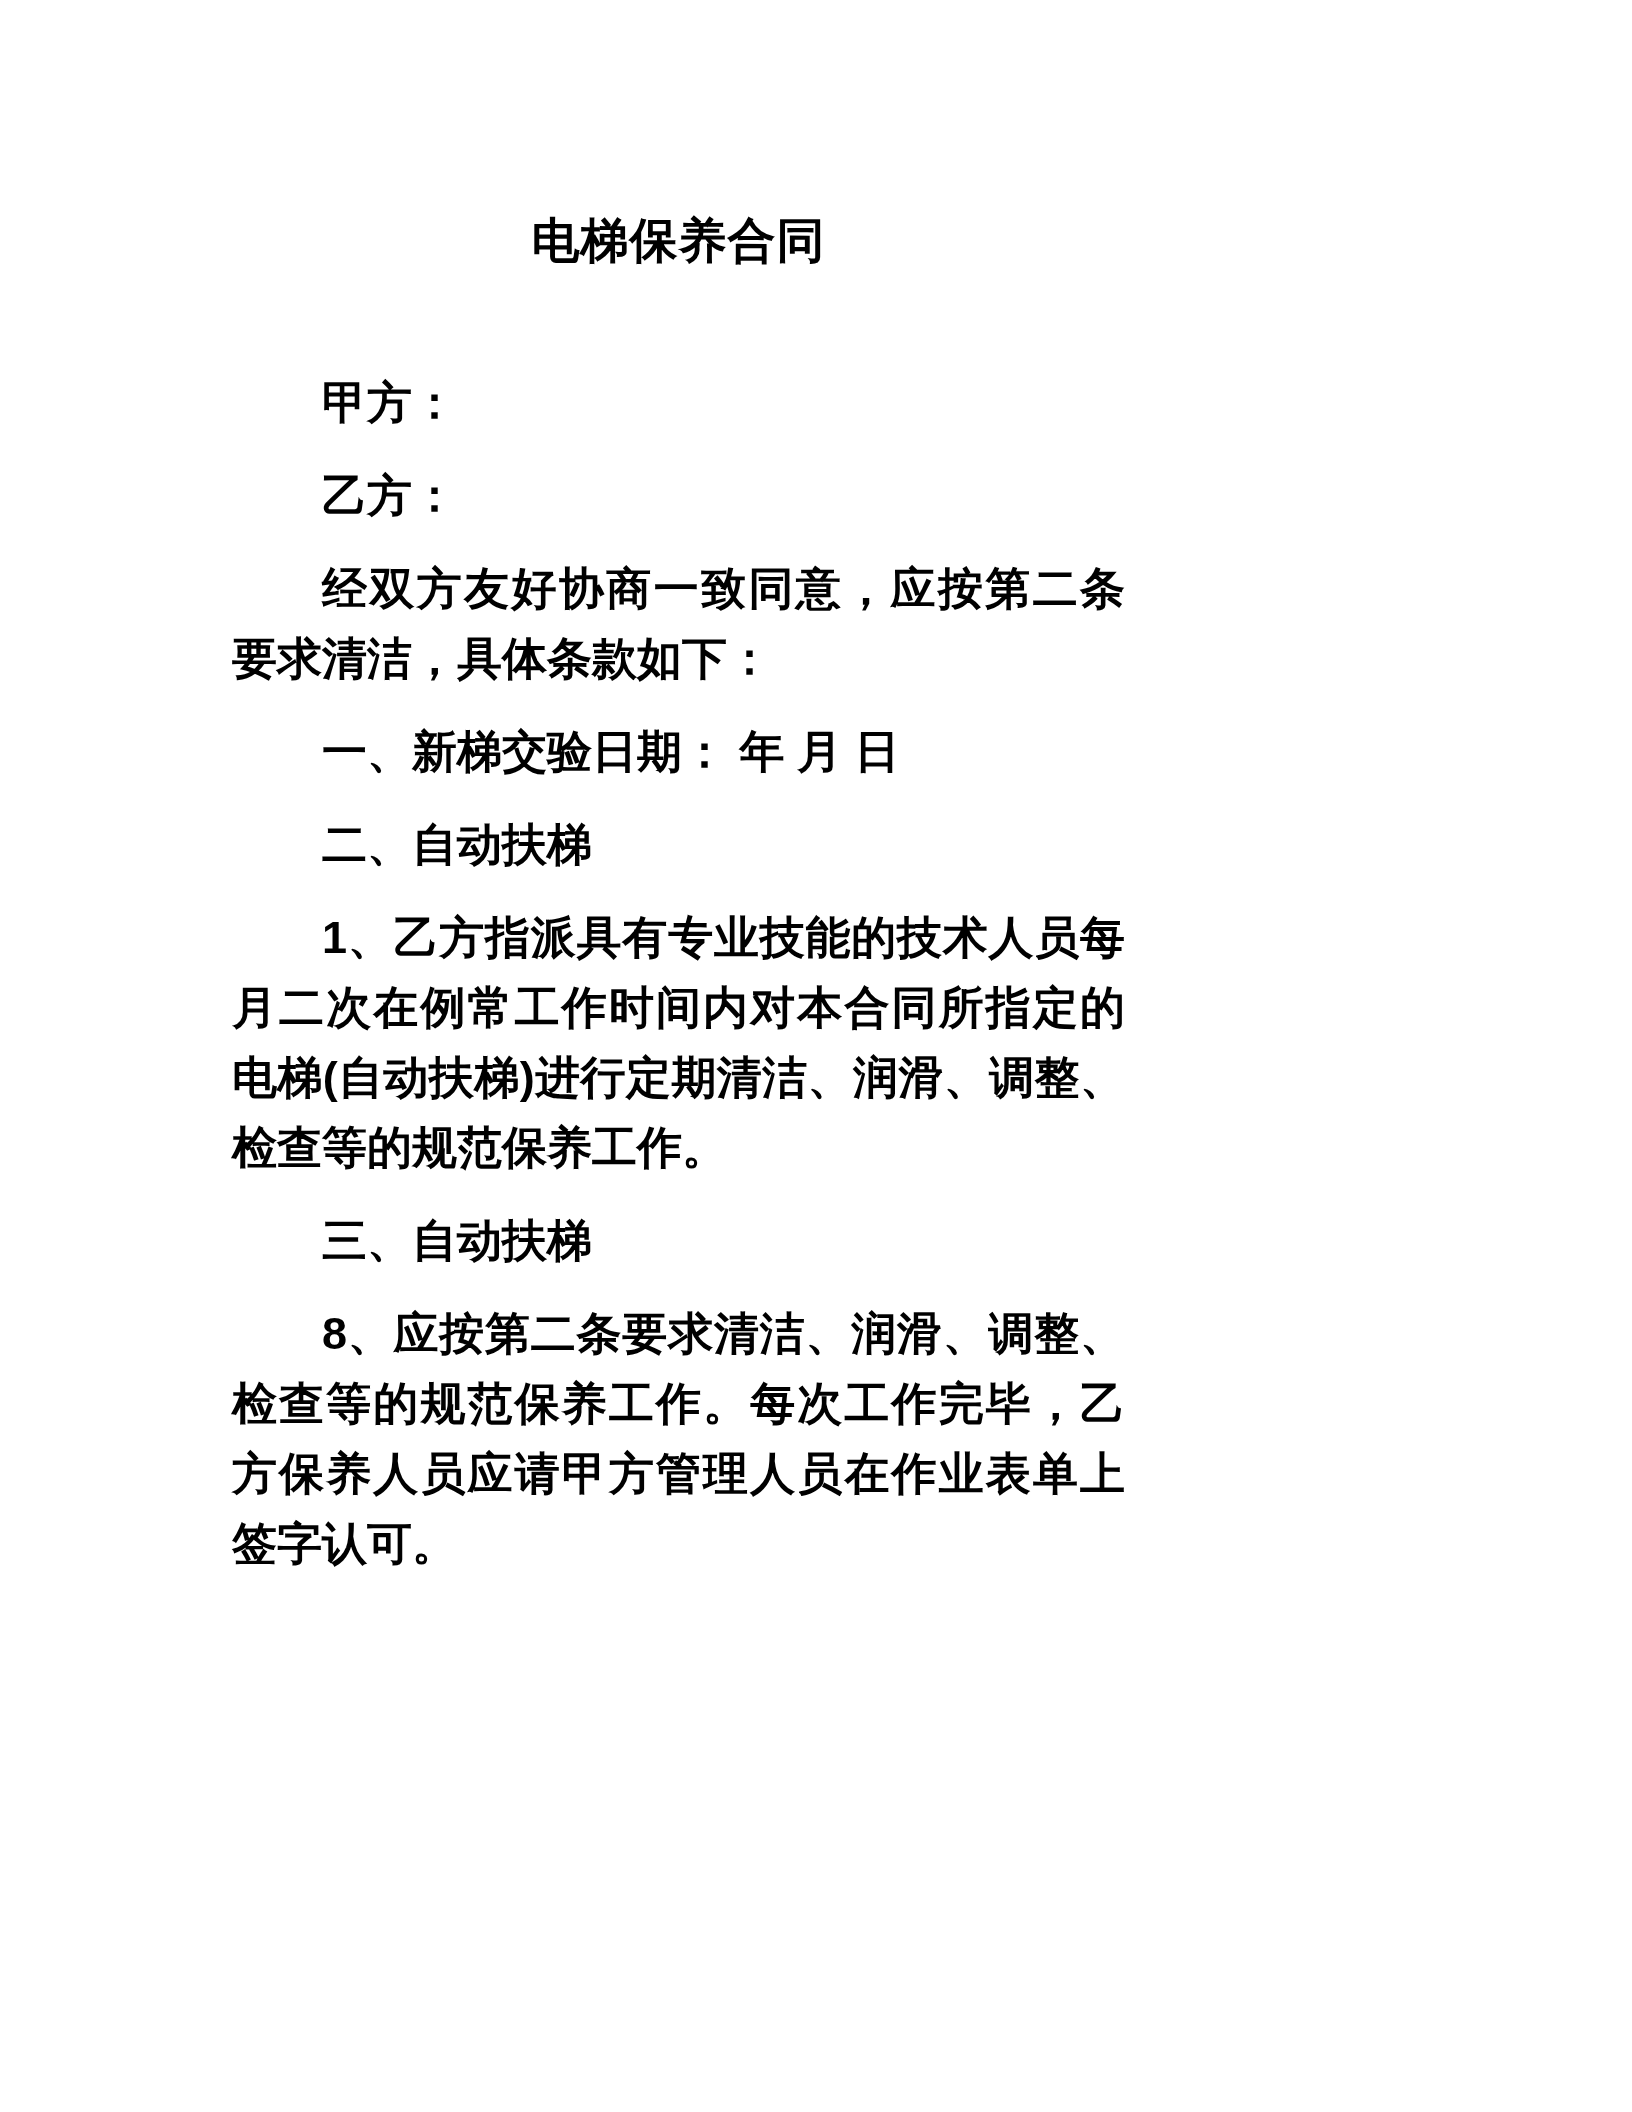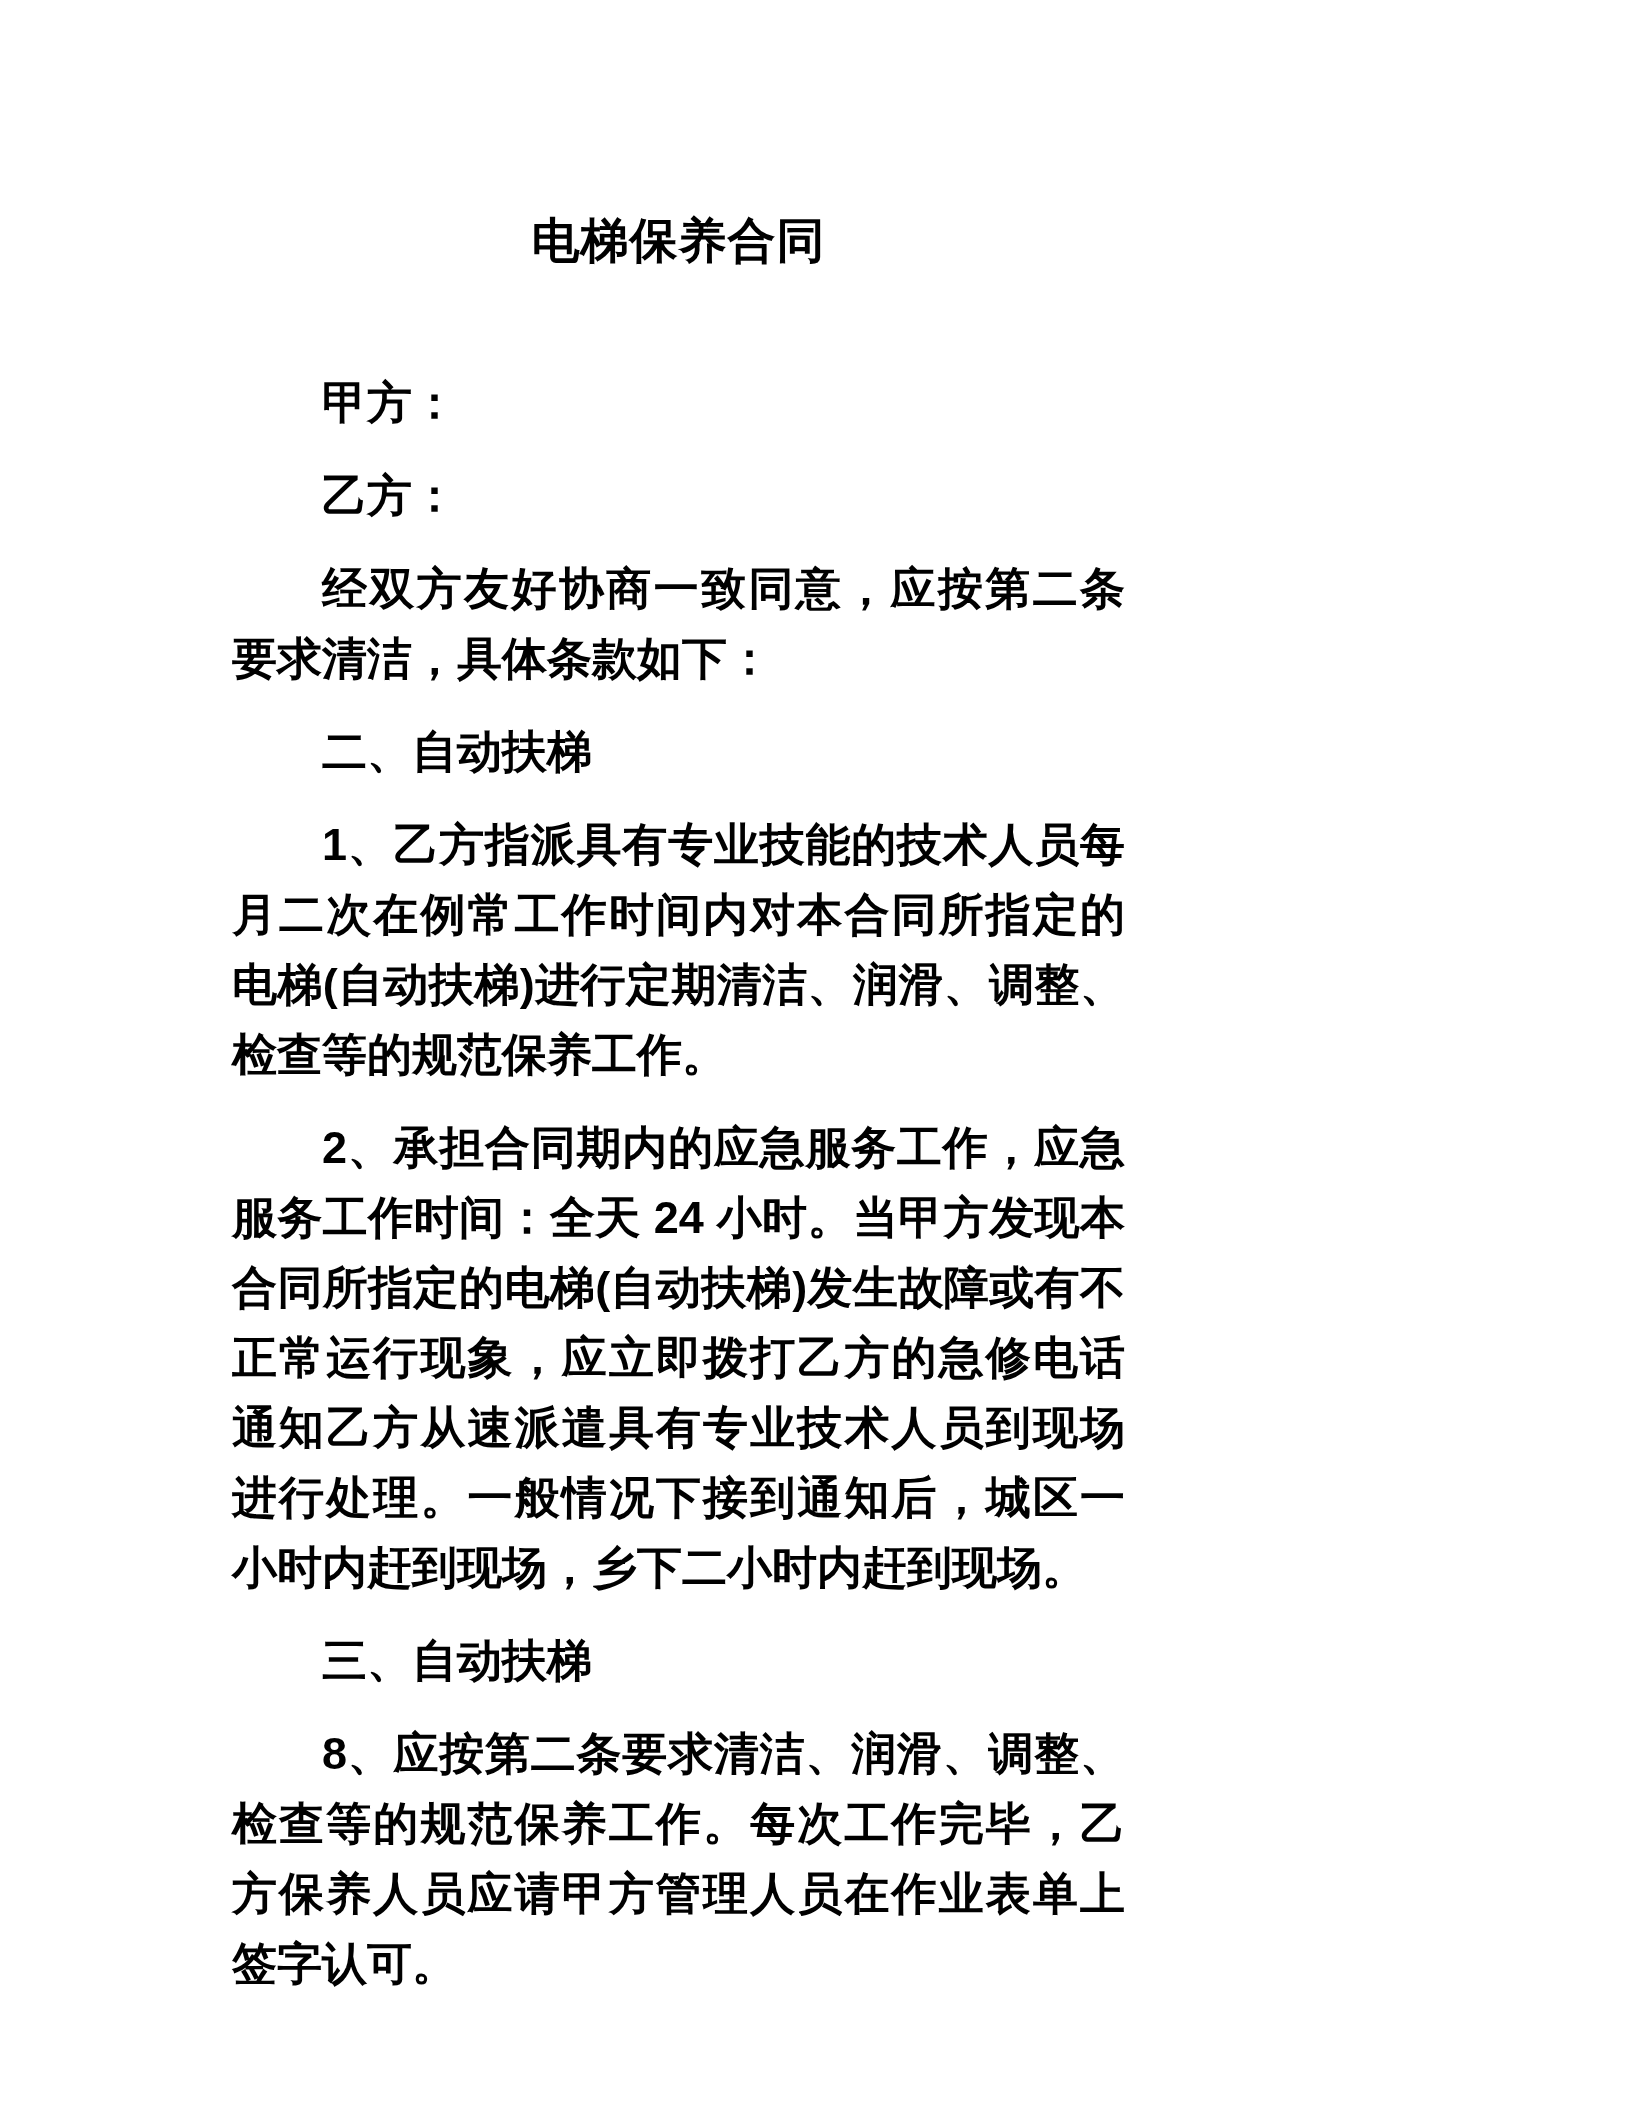--- a/index.html
+++ b/index.html
@@ -46,25 +46,25 @@
 <div class="page">
 
   <h1 class="doc-title">电梯保养合同</h1>
 
   <p class="para">甲方：</p>
 
   <p class="para">乙方：</p>
 
   <p class="para">经双方友好协商一致同意，应按第二条要求清洁，具体条款如下：</p>
 
+  <p class="para">一、新梯交验日期： 年 月 日</p>
 
   <p class="para">二、自动扶梯</p>
 
   <p class="para">1、乙方指派具有专业技能的技术人员每月二次在例常工作时间内对本合同所指定的电梯(自动扶梯)进行定期清洁、润滑、调整、检查等的规范保养工作。</p>
 
-  <p class="para">2、承担合同期内的应急服务工作，应急服务工作时间：全天 24 小时。当甲方发现本合同所指定的电梯(自动扶梯)发生故障或有不正常运行现象，应立即拨打乙方的急修电话通知乙方从速派遣具有专业技术人员到现场进行处理。一般情况下接到通知后，城区一小时内赶到现场，乡下二小时内赶到现场。</p>
 
   <p class="para">三、自动扶梯</p>
 
   <p class="para">8、应按第二条要求清洁、润滑、调整、检查等的规范保养工作。每次工作完毕，乙方保养人员应请甲方管理人员在作业表单上签字认可。</p>
 
 
 </div>
 
 </body></html>

